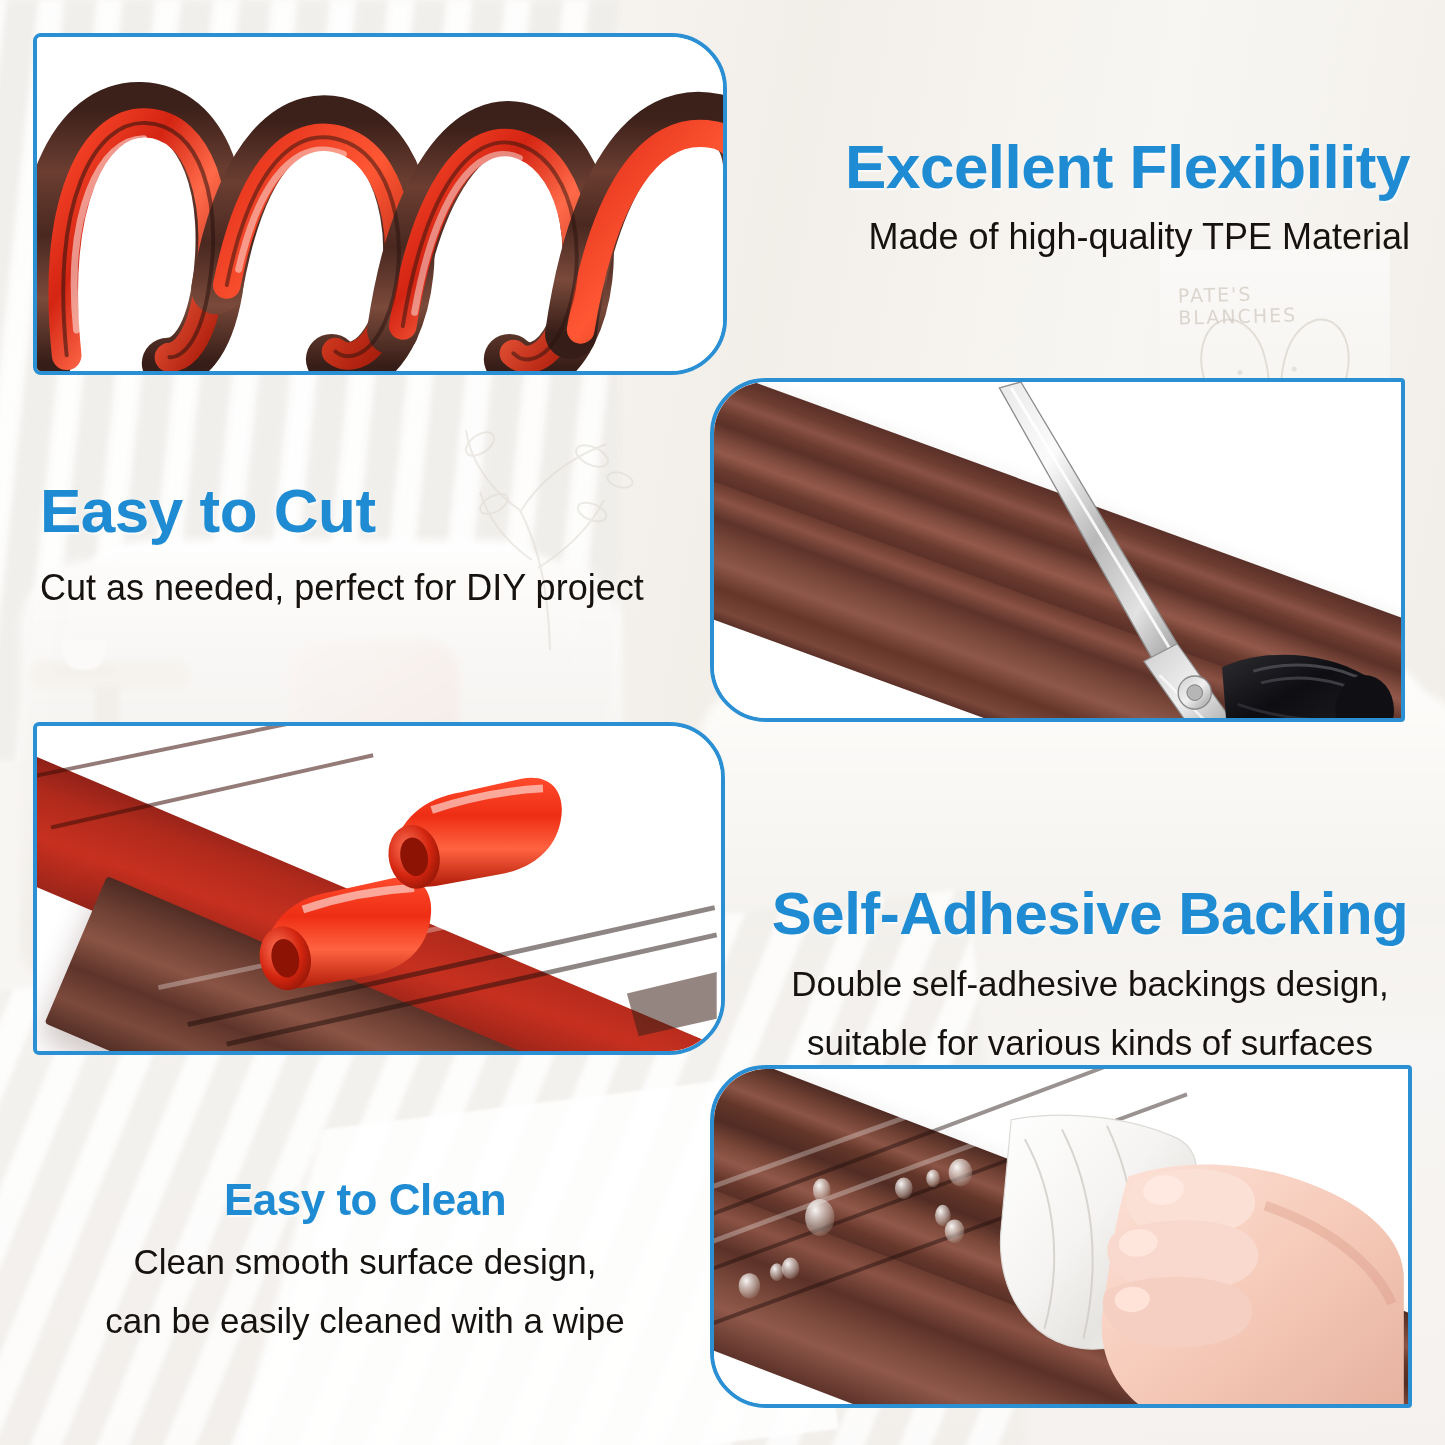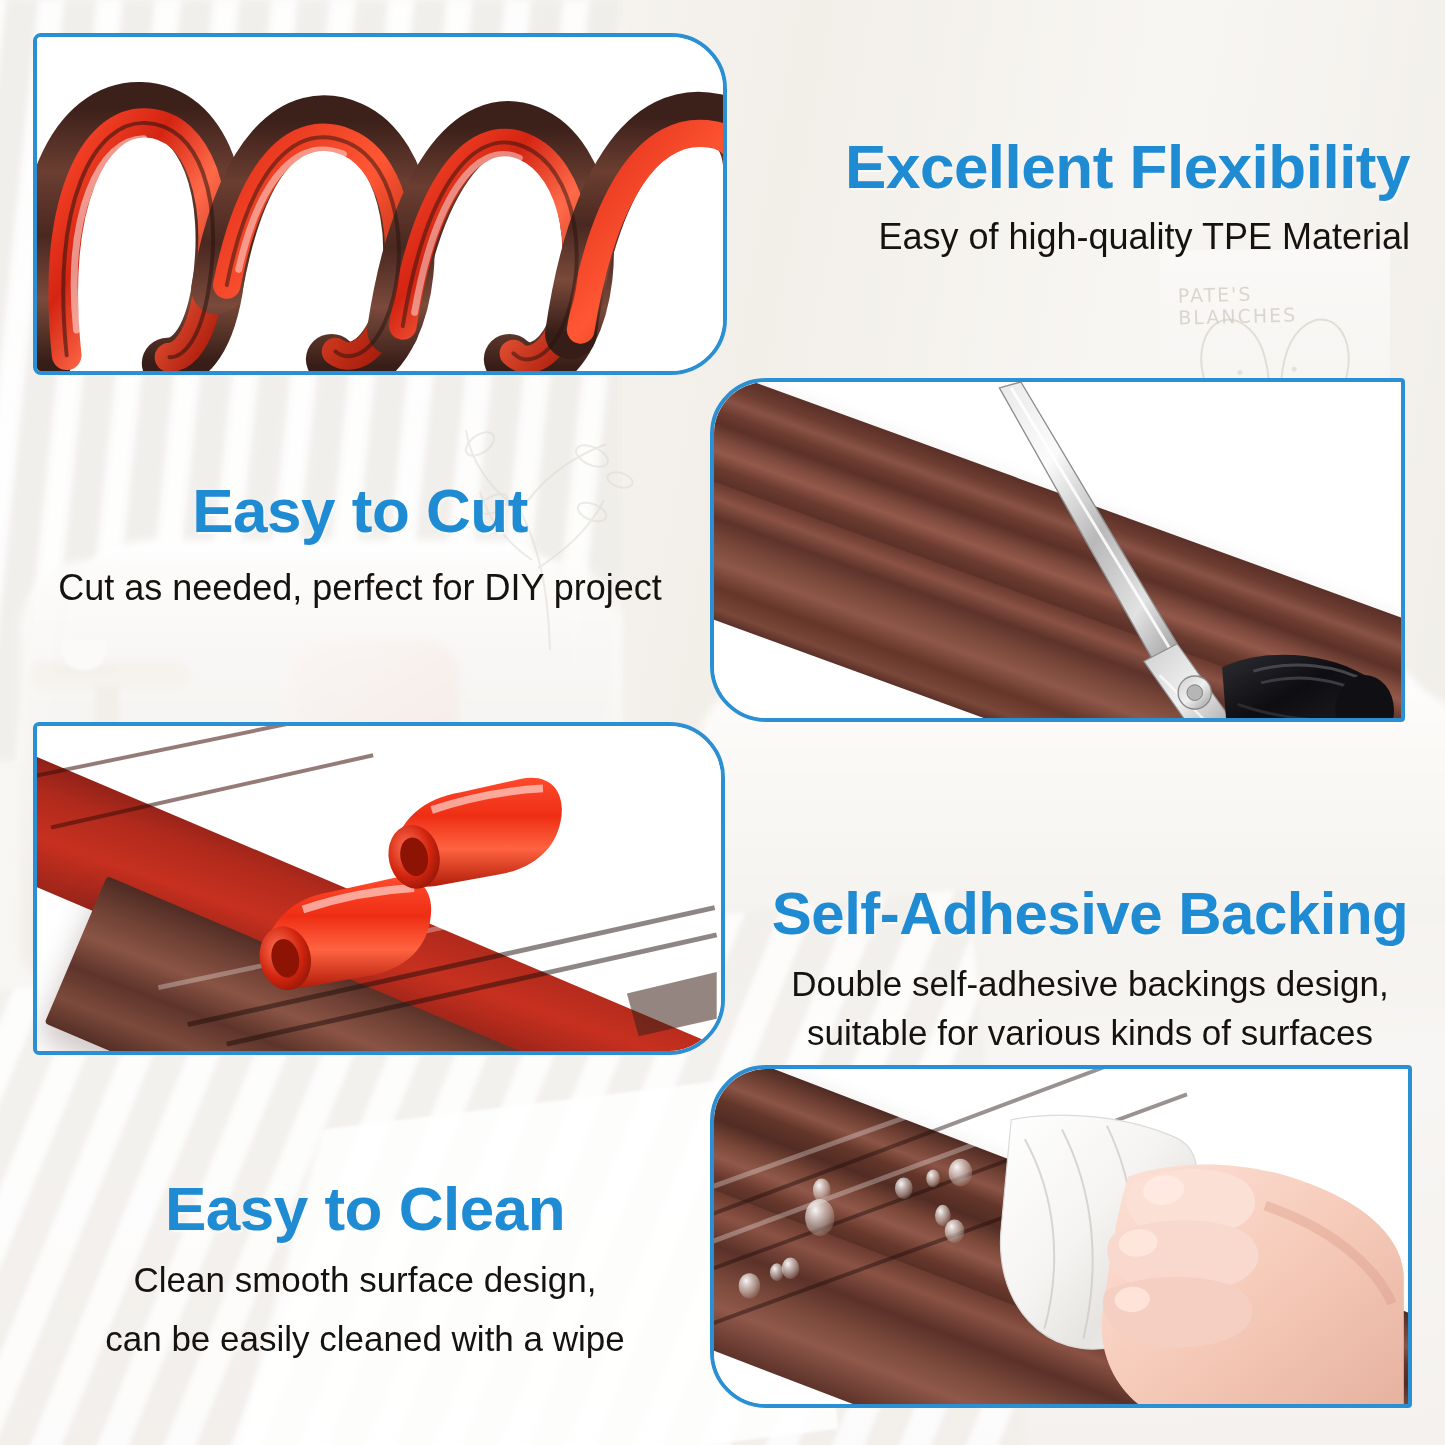--- a/index.html
+++ b/index.html
@@ -132,30 +132,30 @@
   .tblock{position:absolute;}
   .head{color:#1f8bd3;font-weight:bold;letter-spacing:-.5px;line-height:1;
      text-shadow:1px 2px 2px rgba(255,255,255,.85),0 1px 0 rgba(150,190,220,.25);
      white-space:nowrap;}
   .sub{color:#15120f;line-height:1.28;white-space:nowrap;}
 
   #t1{left:760px;top:136px;text-align:right;width:650px;}
   #t1 .head{font-size:62px;}
   #t1 .sub{font-size:36px;margin-top:16px;}
 
-  #t2{left:40px;top:480px;text-align:center;width:640px;}
+  #t2{left:40px;top:480px;text-align:left;width:640px;}
   #t2 .head{font-size:62px;}
   #t2 .sub{font-size:36px;margin-top:23px;}
 
   #t3{left:760px;top:884px;text-align:center;width:660px;}
   #t3 .head{font-size:60px;}
   #t3 .sub{font-size:35px;margin-top:18px;}
 
   #t4{left:40px;top:1178px;text-align:center;width:650px;}
-  #t4 .head{font-size:62px;}
+  #t4 .head{font-size:44px;}
   #t4 .sub{font-size:35px;margin-top:18px;}
 </style>
 </head>
 <body>
 
 <div id="bg">
   <div class="bgLayer wall"></div>
   <div class="bgLayer curtains"></div>
   <div class="bgLayer chairLback"></div>
   <div class="bgLayer chairL"></div>
@@ -418,31 +418,31 @@
         <ellipse cx="424" cy="236" rx="18" ry="13" fill="#ffe3d9" transform="rotate(-4 424 236)"></ellipse>
 
         <path d="M560 140 C620 160 670 196 690 240" stroke="rgba(215,150,128,.35)" stroke-width="10" fill="none"></path>
       </g>
     </svg>
   </div>
 </div>
 
 <div class="tblock" id="t1">
   <div class="head">Excellent Flexibility</div>
-  <div class="sub">Easy of high-quality TPE Material</div>
+  <div class="sub">Made of high-quality TPE Material</div>
 </div>
 
 <div class="tblock" id="t2">
   <div class="head">Easy to Cut</div>
   <div class="sub">Cut as needed, perfect for DIY project</div>
 </div>
 
 <div class="tblock" id="t3">
   <div class="head">Self-Adhesive Backing</div>
   <div class="sub">Double self-adhesive backings design,</div>
-  <div class="sub" style="margin-top:4px">suitable for various kinds of surfaces</div>
+  <div class="sub" style="margin-top:14px">suitable for various kinds of surfaces</div>
 </div>
 
 <div class="tblock" id="t4">
   <div class="head">Easy to Clean</div>
   <div class="sub">Clean smooth surface design,</div>
   <div class="sub" style="margin-top:14px">can be easily cleaned with a wipe</div>
 </div>
 
 </body></html>

